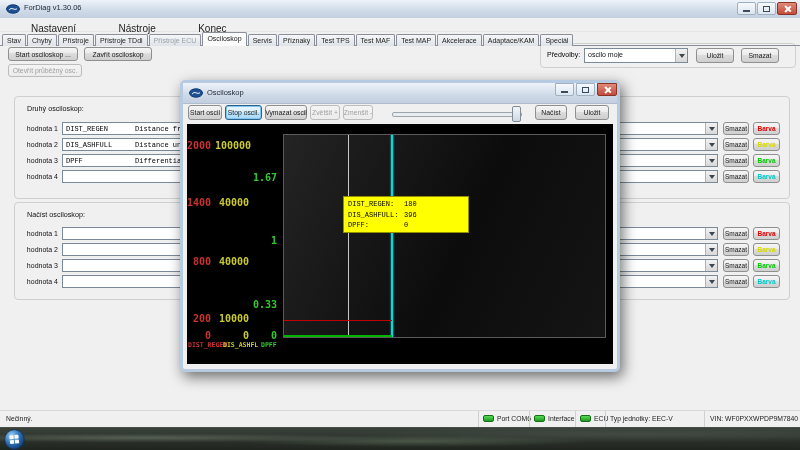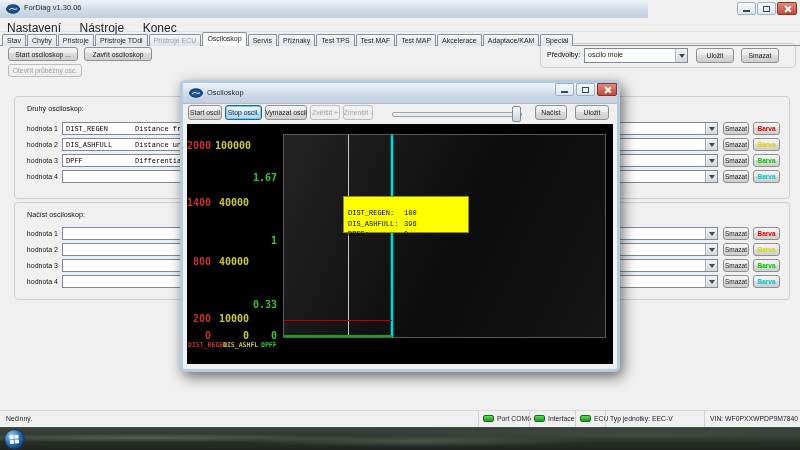--- a/index.html
+++ b/index.html
@@ -1,31 +1,31 @@
 <!DOCTYPE html>
 <html><head>
 <meta charset="utf-8">
 <style>
   html,body{margin:0;padding:0;background:#555;}
   .screen{position:relative;width:800px;height:450px;overflow:hidden;font-family:"Liberation Sans",sans-serif;background:#f0f0f0;}
   .abs{position:absolute;}
   
   .main-window{position:absolute;left:0;top:0;width:800px;height:427px;border-bottom:1px solid #8f9bae;box-sizing:border-box;background:#f0f0f0;}
-  .titlebar{position:absolute;left:0;top:0;width:648px;height:18px;background:linear-gradient(180deg,#eef3f9,#cfdae8 60%,#c3cfdf);border-bottom:1px solid #aebdd0;}
+  .titlebar{position:absolute;left:0;top:0;width:800px;height:18px;background:linear-gradient(180deg,#eef3f9,#cfdae8 60%,#c3cfdf);border-bottom:1px solid #aebdd0;}
   .titlebar .title{position:absolute;left:24px;top:3px;font-size:7.5px;color:#1c2735;}
   .capbtn{position:absolute;top:2px;width:19px;height:13px;border:1px solid #9fb0c2;border-radius:2px;background:linear-gradient(#f6f9fc,#dde6ef);display:flex;align-items:center;justify-content:center;box-sizing:border-box;}
   .capbtn.close{background:linear-gradient(#e08a7b,#c14b3a);border-color:#8d3326;}
   .glyph-min{width:7px;height:2px;background:#394a5c;margin-top:5px;}
   .glyph-max{width:7px;height:6px;border:1px solid #394a5c;box-sizing:border-box;}
   .glyph-x{position:relative;width:8px;height:8px;}
   .glyph-x:before,.glyph-x:after{content:"";position:absolute;left:3.5px;top:0;width:1.5px;height:8px;background:#fff;}
   .glyph-x:before{transform:rotate(45deg);}
   .glyph-x:after{transform:rotate(-45deg);}
   .menubar{position:absolute;left:0;top:18px;width:800px;height:13px;background:#f0f0f0;border-bottom:1px solid #e4e4e4;}
-  .menubar span{display:inline-block;padding:2px 7px 0 7px;font-size:12px;color:#222;}
+  .menubar span{display:inline-block;padding:2px 7px 0 7px;font-size:10px;color:#222;margin-left:24px;}
   
   .tabstrip{position:absolute;left:2px;top:30px;height:16px;display:flex;align-items:flex-end;z-index:2;}
   .tab{border:1px solid #8a8f99;border-bottom:none;background:linear-gradient(#f4f6f8,#dfe3e8);padding:2px 4px;font-size:7px;color:#1c1c1c;border-radius:2px 2px 0 0;margin-right:1px;white-space:nowrap;position:relative;}
   .tab.disabled{color:#9aa0a8;}
   .tab.active{background:#fbfbfb;padding-bottom:4px;z-index:3;}
   .tabline{position:absolute;left:0;top:45px;width:800px;height:1px;background:#8a8f99;z-index:1;}
   
   .btn{position:absolute;border:1px solid #8e8f8f;border-radius:3px;background:linear-gradient(#f5f5f5,#ebebeb 45%,#dcdcdc 46%,#cfcfcf);font-size:6.8px;color:#1c1c1c;display:flex;align-items:center;justify-content:center;box-sizing:border-box;white-space:nowrap;}
   .btn.disabled{color:#a0a0a0;border-color:#bcbcbc;background:linear-gradient(#f4f4f4,#ececec);}
   .btn.focused{border-color:#2c628b;box-shadow:0 0 0 1px #7fc3f0 inset;background:linear-gradient(#eaf6fd,#d9f0fc 45%,#bee6fd 46%,#a7d9f5);}
@@ -49,21 +49,21 @@
   .osc-window{position:absolute;left:180px;top:80px;width:440px;height:292px;border:3px solid #b6cbe2;border-radius:5px;box-shadow:3px 5px 14px rgba(0,0,0,.55);background:#f0f0f0;box-sizing:border-box;z-index:10;}
   .osc-titlebar{position:absolute;left:0;top:0;right:0;height:20px;background:linear-gradient(180deg,#eef3f9,#cfdae8 60%,#c3cfdf);border-bottom:1px solid #aebdd0;}
   .osc-titlebar .title{position:absolute;left:24px;top:5px;font-size:7.5px;color:#1c2735;}
   .osc-canvas{position:absolute;left:4px;top:41px;width:426px;height:240px;background:#000;}
   .plot{position:absolute;left:96px;top:10px;width:323px;height:204px;border:1px solid #5a5a5a;background:linear-gradient(115deg,#242424 0%,#0c0c0c 55%,#151515 100%);box-sizing:border-box;}
   .tick{position:absolute;font-size:10px;font-weight:bold;text-align:right;font-family:"DejaVu Sans Mono",monospace;}
   .tick.red{color:#c83232;left:0px;width:24px;}
   .tick.yel{color:#c8c832;left:28px;width:34px;}
   .tick.grn{color:#32c832;left:62px;width:28px;}
   .sname{position:absolute;font-size:6.5px;font-weight:bold;font-family:"DejaVu Sans Mono",monospace;top:217px;}
-  .tooltip{position:absolute;left:156px;top:72px;width:126px;height:37px;background:#ffff00;border:1px solid #8f8f00;box-sizing:border-box;padding:11px 4px;z-index:5;}
+  .tooltip{position:absolute;left:156px;top:72px;width:126px;height:37px;background:#ffff00;border:1px solid #8f8f00;box-sizing:border-box;padding:2px 4px;z-index:5;}
   .tooltip .trow{display:flex;font-size:7px;line-height:10.5px;color:#000;font-family:"Liberation Mono","DejaVu Sans Mono",monospace;}
   .tooltip .tlabel{width:56px;}
   .slider-track{position:absolute;left:209px;top:29px;width:128px;height:3px;border:1px solid #9aa5ae;background:#e9edf0;border-radius:2px;}
   .slider-thumb{position:absolute;left:329px;top:23px;width:7px;height:14px;background:linear-gradient(#f4f6f8,#cfd8e0);border:1px solid #7d8b97;border-radius:2px;}
   
   .taskbar{position:absolute;left:0;top:427px;width:800px;height:23px;background:
     radial-gradient(ellipse at 18% 45%,rgba(190,205,180,.28),transparent 26%),
     radial-gradient(ellipse at 52% 60%,rgba(150,175,140,.30),transparent 30%),
     radial-gradient(ellipse at 80% 30%,rgba(125,135,125,.22),transparent 35%),
     linear-gradient(#39413a,#1f251e);

